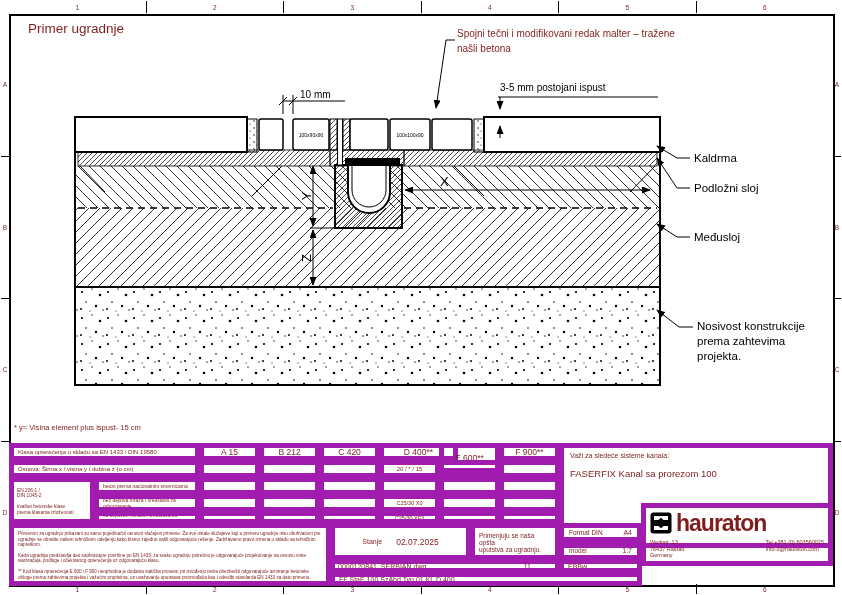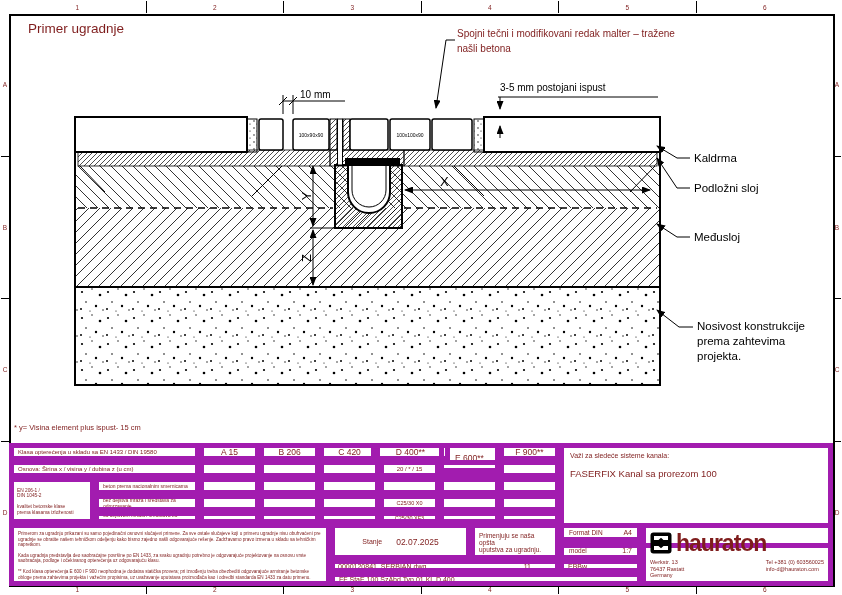--- a/index.html
+++ b/index.html
@@ -196,23 +196,23 @@
     <text x="694" y="162" font-size="11.5">Kaldrma</text>
     <text x="694" y="192" font-size="11.5">Podložni sloj</text>
     <text x="694" y="241" font-size="11.5">Međusloj</text>
     <text x="697" y="330" font-size="11.5">Nosivost konstrukcije</text>
     <text x="697" y="345" font-size="11.5">prema zahtevima</text>
     <text x="697" y="360" font-size="11.5">projekta.</text>
   </svg>
 
   <div class="cell t6 pad" style="left:9px;top:443px;width:191px;height:18px;">Klasa opterećenja u skladu sa EN 1433 / DIN 19580</div>
   <div class="cell t8 ctr" style="left:199px;top:443px;width:61px;height:18px;">A 15</div>
-  <div class="cell t8 ctr" style="left:259px;top:443px;width:61px;height:18px;">B 206</div>
+  <div class="cell t8 ctr" style="left:259px;top:443px;width:61px;height:18px;">B 212</div>
   <div class="cell t8 ctr" style="left:319px;top:443px;width:61px;height:18px;">C 420</div>
-  <div class="cell t8 ctr" style="left:371px;top:443px;width:79px;height:18px;">D 400**</div>
+  <div class="cell t8 ctr" style="left:379px;top:443px;width:79px;height:18px;">D 400**</div>
   <div class="cell t8 ctr" style="left:439px;top:443px;width:61px;height:30px;">E 600**</div>
   <div class="cell t8 ctr" style="left:499px;top:443px;width:61px;height:18px;">F 900**</div>
 
   <div class="cell t6 pad" style="left:9px;top:460px;width:191px;height:18px;">Osnova: Širina x / visina y / dubina z (u cm)</div>
   <div class="cell t6 ctr" style="left:199px;top:460px;width:61px;height:18px;"></div>
   <div class="cell t6 ctr" style="left:259px;top:460px;width:61px;height:18px;"></div>
   <div class="cell t6 ctr" style="left:319px;top:460px;width:61px;height:18px;"></div>
   <div class="cell t6 ctr" style="left:379px;top:460px;width:61px;height:18px;">20 / * / 15</div>
   <div class="cell t6 ctr" style="left:439px;top:460px;width:61px;height:18px;"></div>
   <div class="cell t6 ctr" style="left:499px;top:460px;width:61px;height:18px;"></div>
@@ -277,21 +277,21 @@
     <span class="t65">model</span>
     <span class="t7">1:7</span>
   </div>
   <div class="cell" style="left:330px;top:559px;width:230px;height:14px;justify-content:space-between;padding:0 24px 0 3px;">
     <span class="t7">0000120841_SERBIAN.dwg</span>
     <span class="t7">11</span>
   </div>
   <div class="cell t7 pad" style="left:559px;top:559px;width:83px;height:14px;">EBBw</div>
   <div class="cell t7 pad" style="left:330px;top:572px;width:312px;height:14px;">FF StaE 100 SzAbd Typ 01 KL D 400</div>
 
-  <div class="cell brandcell" style="left:641px;top:523px;width:192px;height:63px;">
+  <div class="cell brandcell" style="left:641px;top:503px;width:192px;height:63px;">
     <div class="brandrow">
       <svg width="22" height="22" viewBox="0 0 22 22">
         <rect x="0.5" y="0.5" width="21" height="21" rx="3" fill="#000"></rect>
         <path d="M4,4 H18 V8 H13.5 L11,5.8 L8.5,8 H4 Z" fill="#fff"></path>
         <path d="M4,18 H18 V14 H13.5 L11,16.2 L8.5,14 H4 Z" fill="#fff"></path>
       </svg>
       <span class="wordmark">hauraton</span>
     </div>
     <div class="addr">
       <span>

